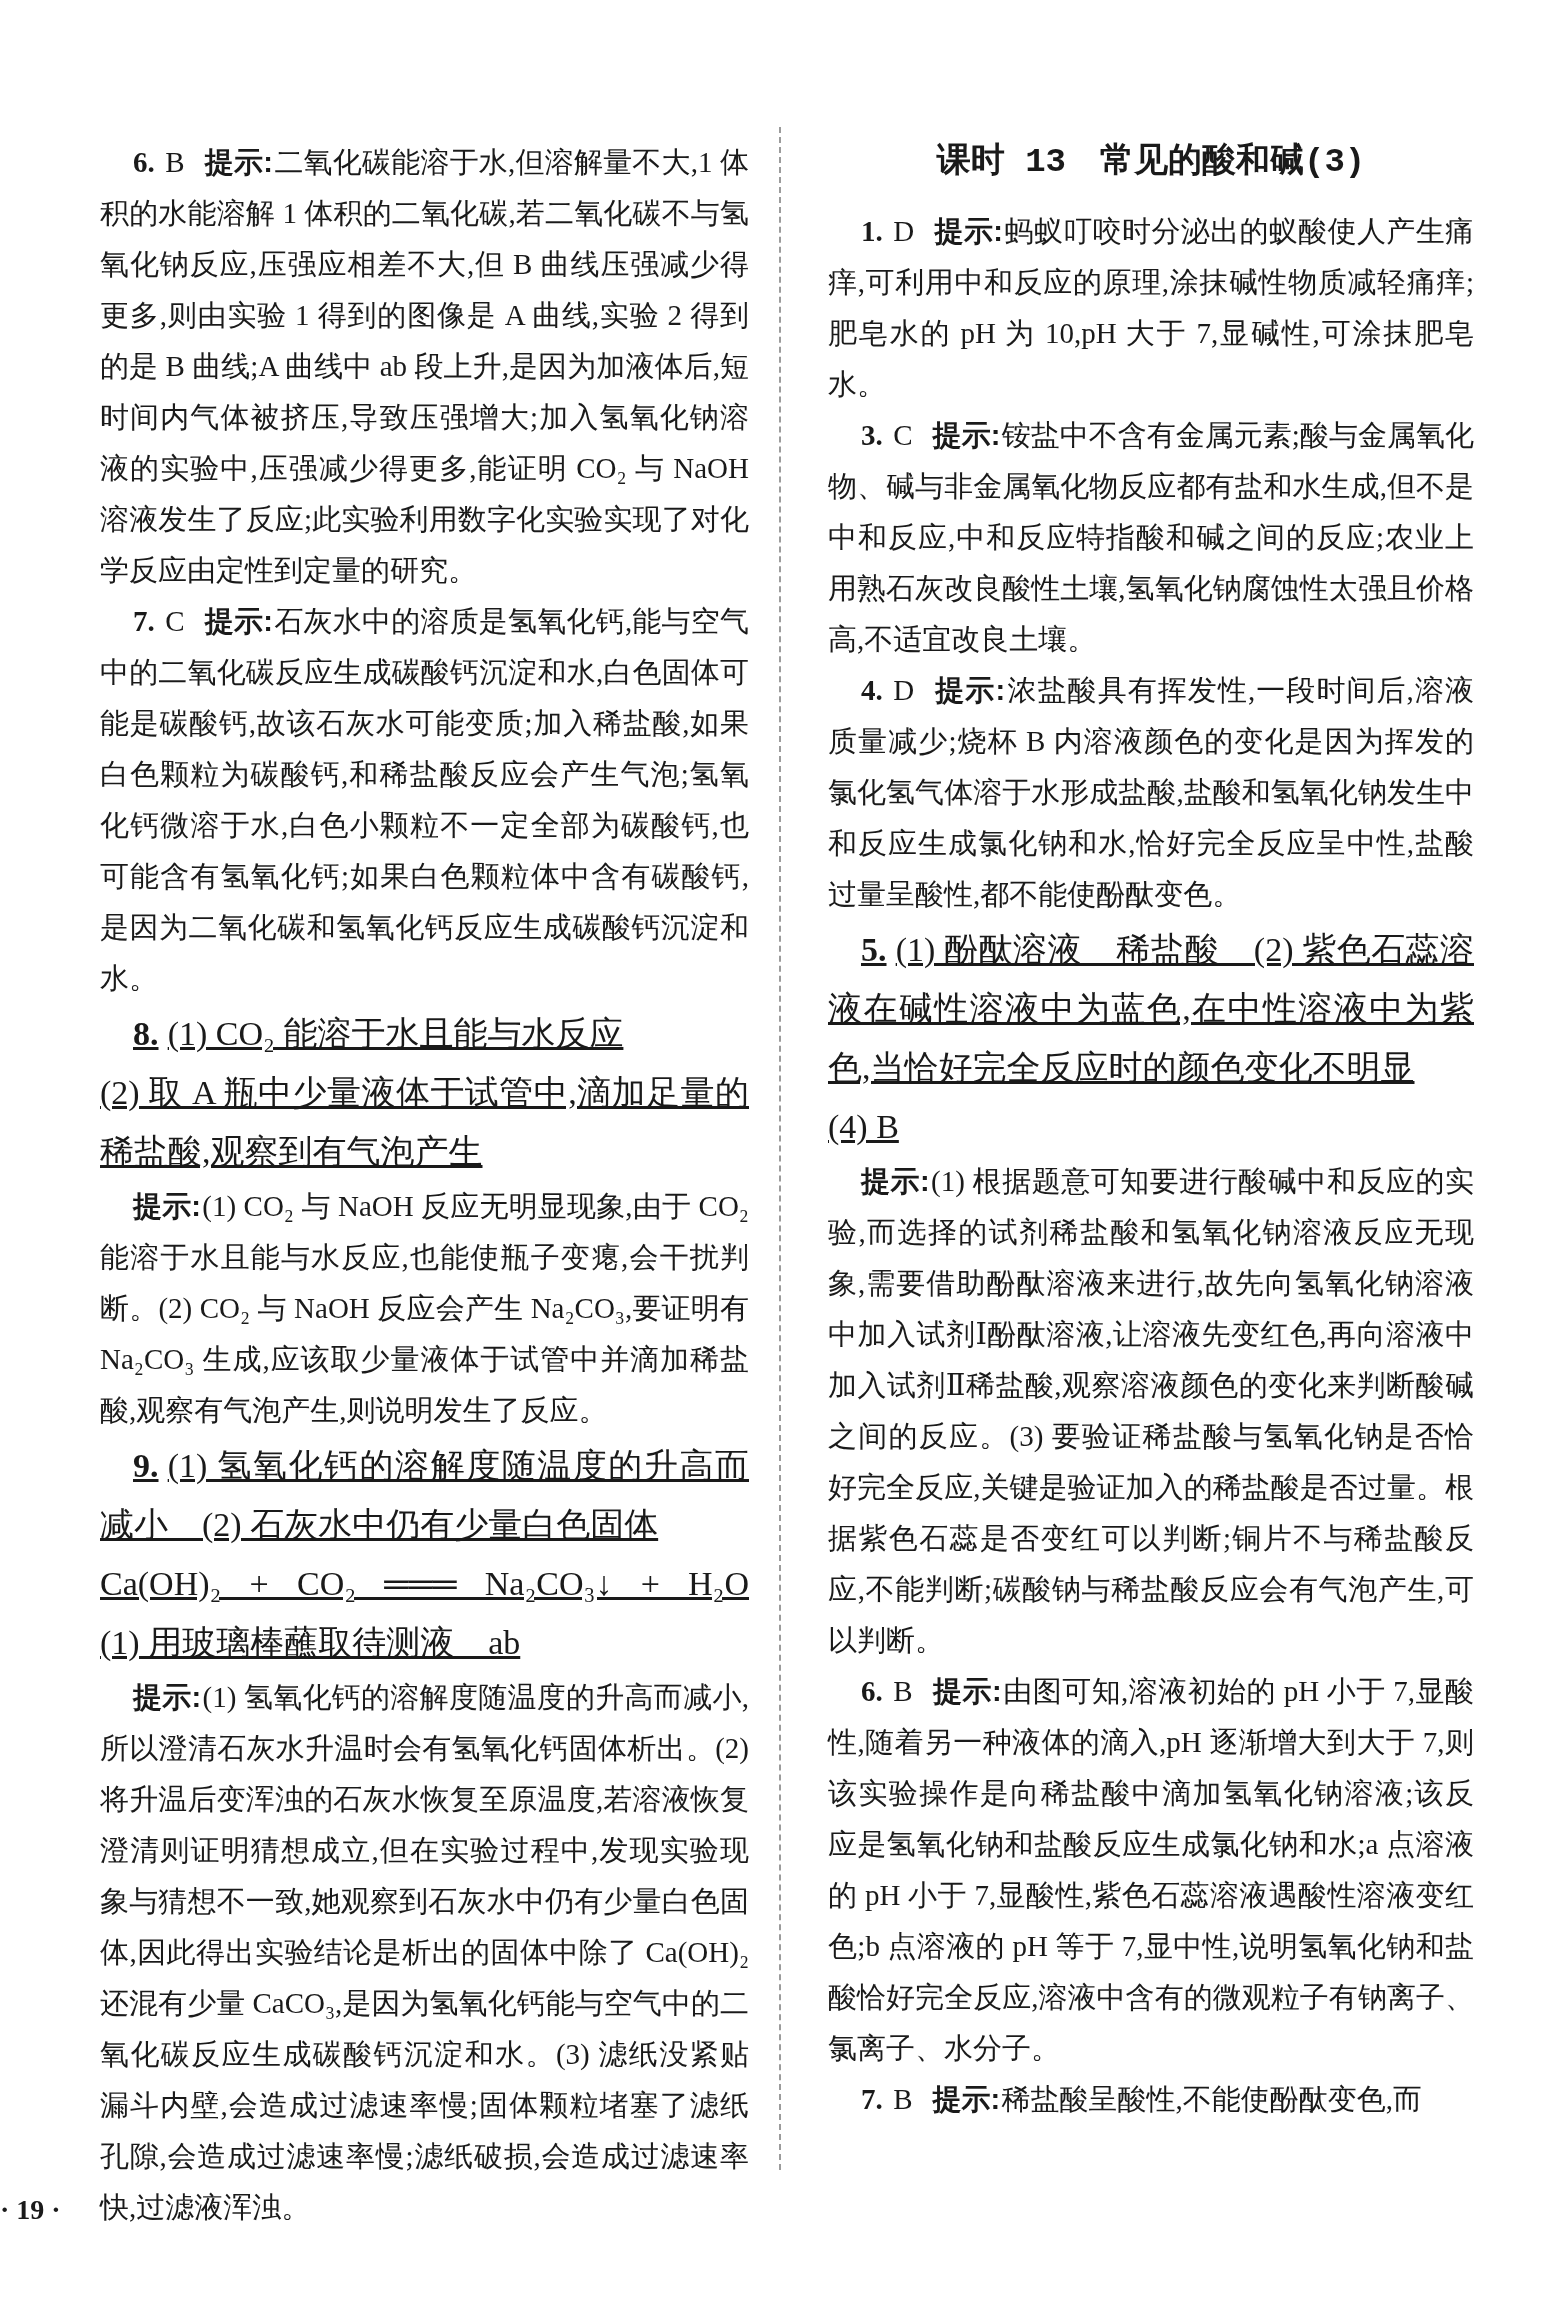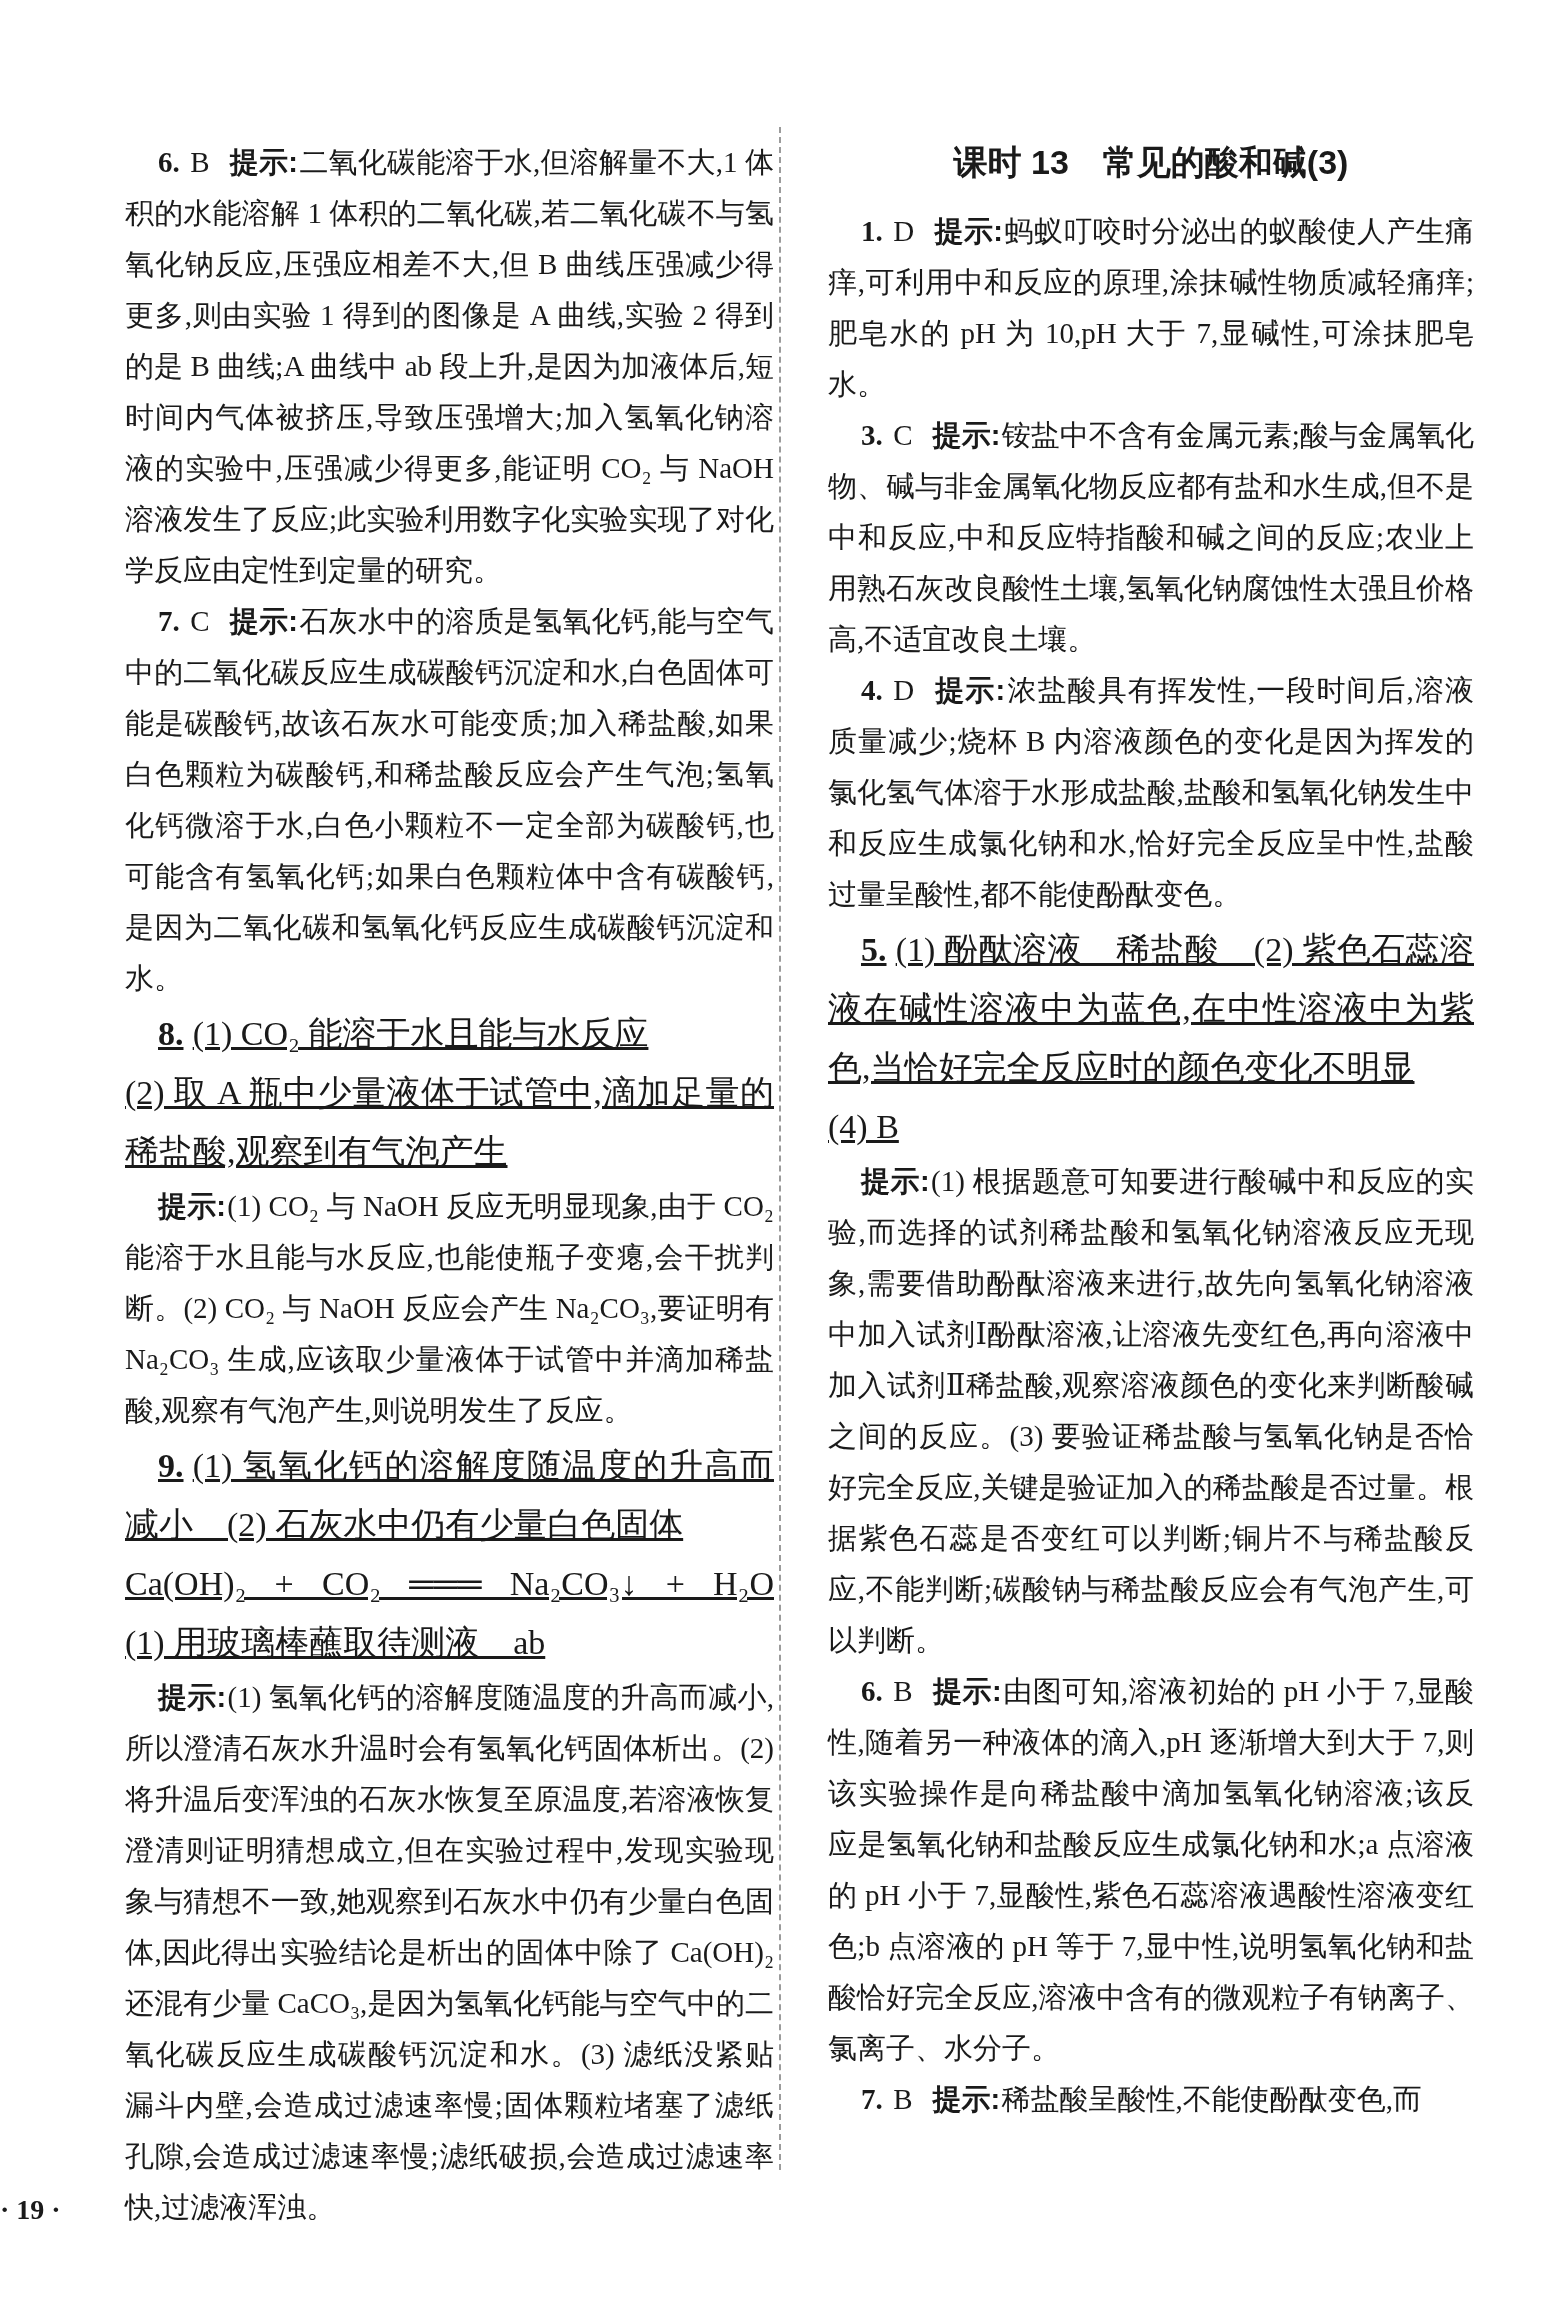--- a/index.html
+++ b/index.html
@@ -5,33 +5,33 @@
   html, body { margin:0; padding:0; background:#ffffff; }
   .page {
     position:relative;
     width:1564px; height:2319px;
     background:#ffffff;
     color:#1a1a1a;
     font-family:"Liberation Serif","DejaVu Serif",serif;
     overflow:hidden;
   }
   .col { position:absolute; top:137px; }
-  .col-left  { left:125px;  width:649px; }
+  .col-left  { left:100px;  width:649px; }
   .col-right { left:828px; width:646px; }
 
   .divider {
     position:absolute;
     left:779px; top:127px;
     width:0; height:2043px;
     border-left:2px dashed #9b9b9b;
   }
 
   .section-header {
     margin:0 0 18.4px 0;
-    font-family:Liberation Sans, sans-serif;
+    font-family:Liberation Mono, monospace;
     font-weight:bold;
     font-size:34px; line-height:51px;
     text-align:center;
     white-space:nowrap;
   }
 
   p.item {
     margin:0;
     font-size:29px; line-height:51px;
     text-align:justify;

